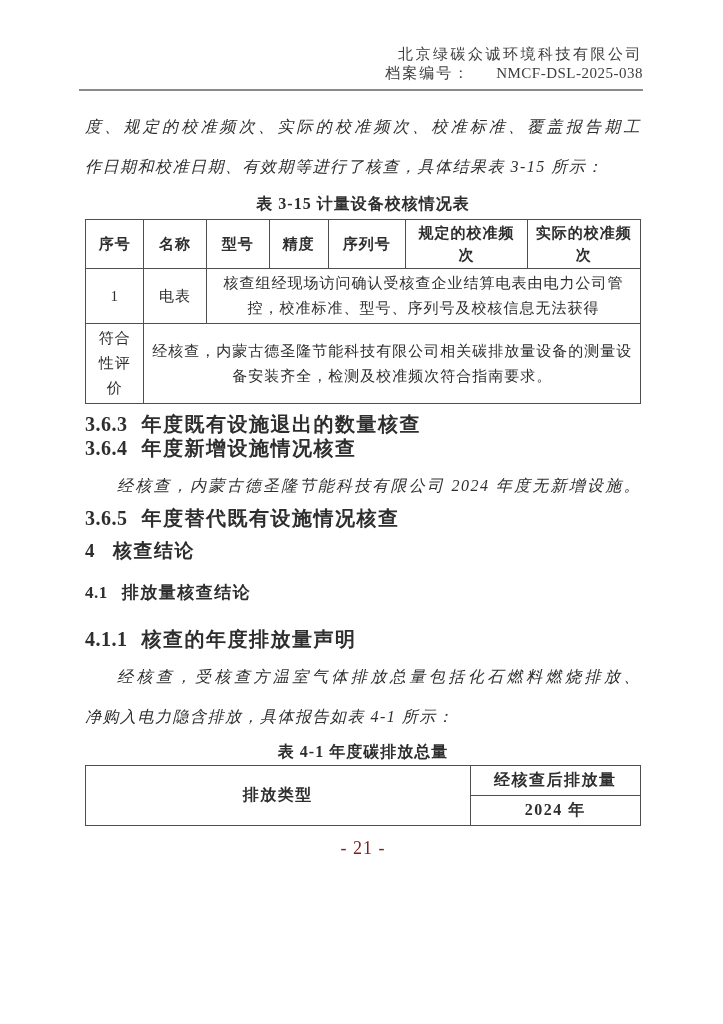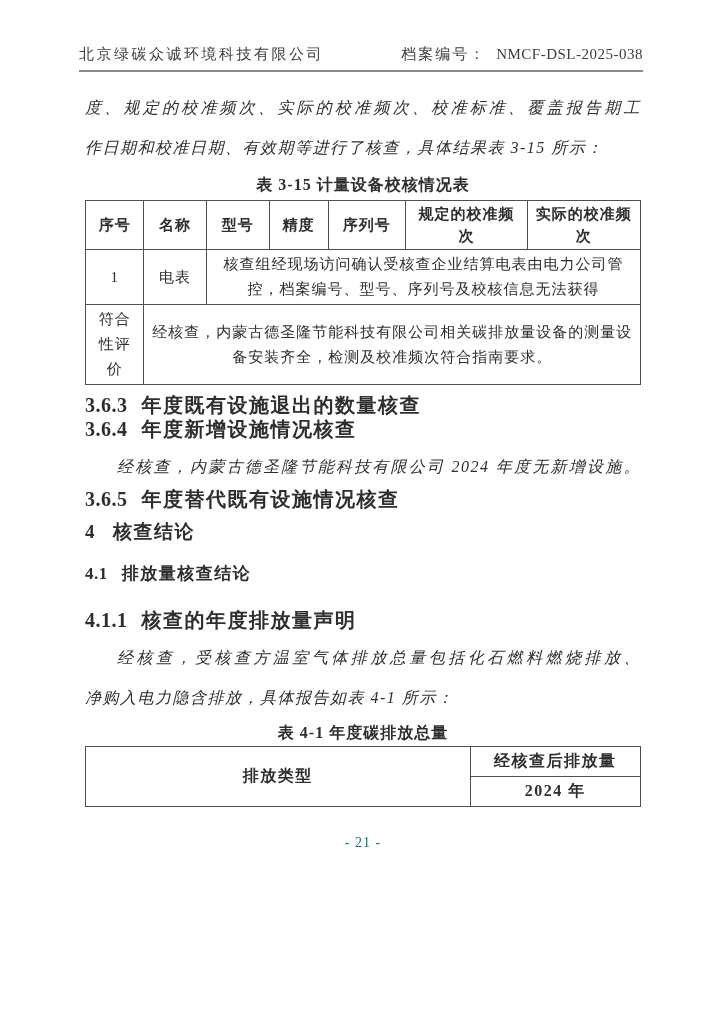--- a/index.html
+++ b/index.html
@@ -12,25 +12,25 @@
     overflow:hidden;
     font-family:"Liberation Serif","DejaVu Serif",serif;
     color:#2e2e2e;
   }
   
   .page-header {
     display:flex; justify-content:space-between; align-items:flex-end;
     margin:0 -2px 0 -6px;
     padding-bottom:6px;
     border-bottom:2px solid #8a8a8a;
-    font-size:15px; color:#3d3d3d;
+    font-size:15px; color:#3d3d3d;flex-direction:column;
   }
   .company { letter-spacing:2.5px; }
   .archive { display:flex; align-items:baseline; }
-  .archive-label { letter-spacing:2px; margin-right:10px; }
+  .archive-label { letter-spacing:2px; margin-right:26px; }
   .archive-number { letter-spacing:0.5px; }
 
   
   .para { margin:0;font-style:italic; }
   .para-line {
     font-size:16px; line-height:40px; height:40px;
     letter-spacing:1.5px;
     text-align:justify;
     overflow:hidden;
   }
@@ -81,22 +81,22 @@
   .t41 { border-collapse:collapse; width:100%; table-layout:fixed; margin-top:2px; }
   .t41 td {
     border:1.5px solid #4f4f4f;
     font-size:16px; font-weight:bold; text-align:center; vertical-align:middle;
     letter-spacing:1.5px; padding:0 16px;
   }
   .t41 tr { height:30px; }
 
   
   .page-footer {
-    margin-top:28px; text-align:center;
-    font-size:14px; letter-spacing:1px; color:#0f766e;
+    margin-top:12px; text-align:center;
+    font-size:18px; letter-spacing:1px; color:#7f1d1d;
   }
 </style>
 </head>
 <body>
 
 <div class="page">
 
   <div class="page-header">
     <span class="company">北京绿碳众诚环境科技有限公司</span>
     <span class="archive">
@@ -130,21 +130,21 @@
         <th>精度</th>
         <th>序列号</th>
         <th>规定的校准频次</th>
         <th>实际的校准频次</th>
       </tr>
     </thead>
     <tbody>
       <tr>
         <td>1</td>
         <td>电表</td>
-        <td colspan="5">核查组经现场访问确认受核查企业结算电表由电力公司管控，档案编号、型号、序列号及校核信息无法获得</td>
+        <td colspan="5">核查组经现场访问确认受核查企业结算电表由电力公司管控，校准标准、型号、序列号及校核信息无法获得</td>
       </tr>
       <tr>
         <td>符合性评价</td>
         <td colspan="6">经核查，内蒙古德圣隆节能科技有限公司相关碳排放量设备的测量设备安装齐全，检测及校准频次符合指南要求。</td>
       </tr>
     </tbody>
   </table>
 
   <div class="section-heading h-363">
     <span class="heading-number">3.6.3</span><span>年度既有设施退出的数量核查</span>

